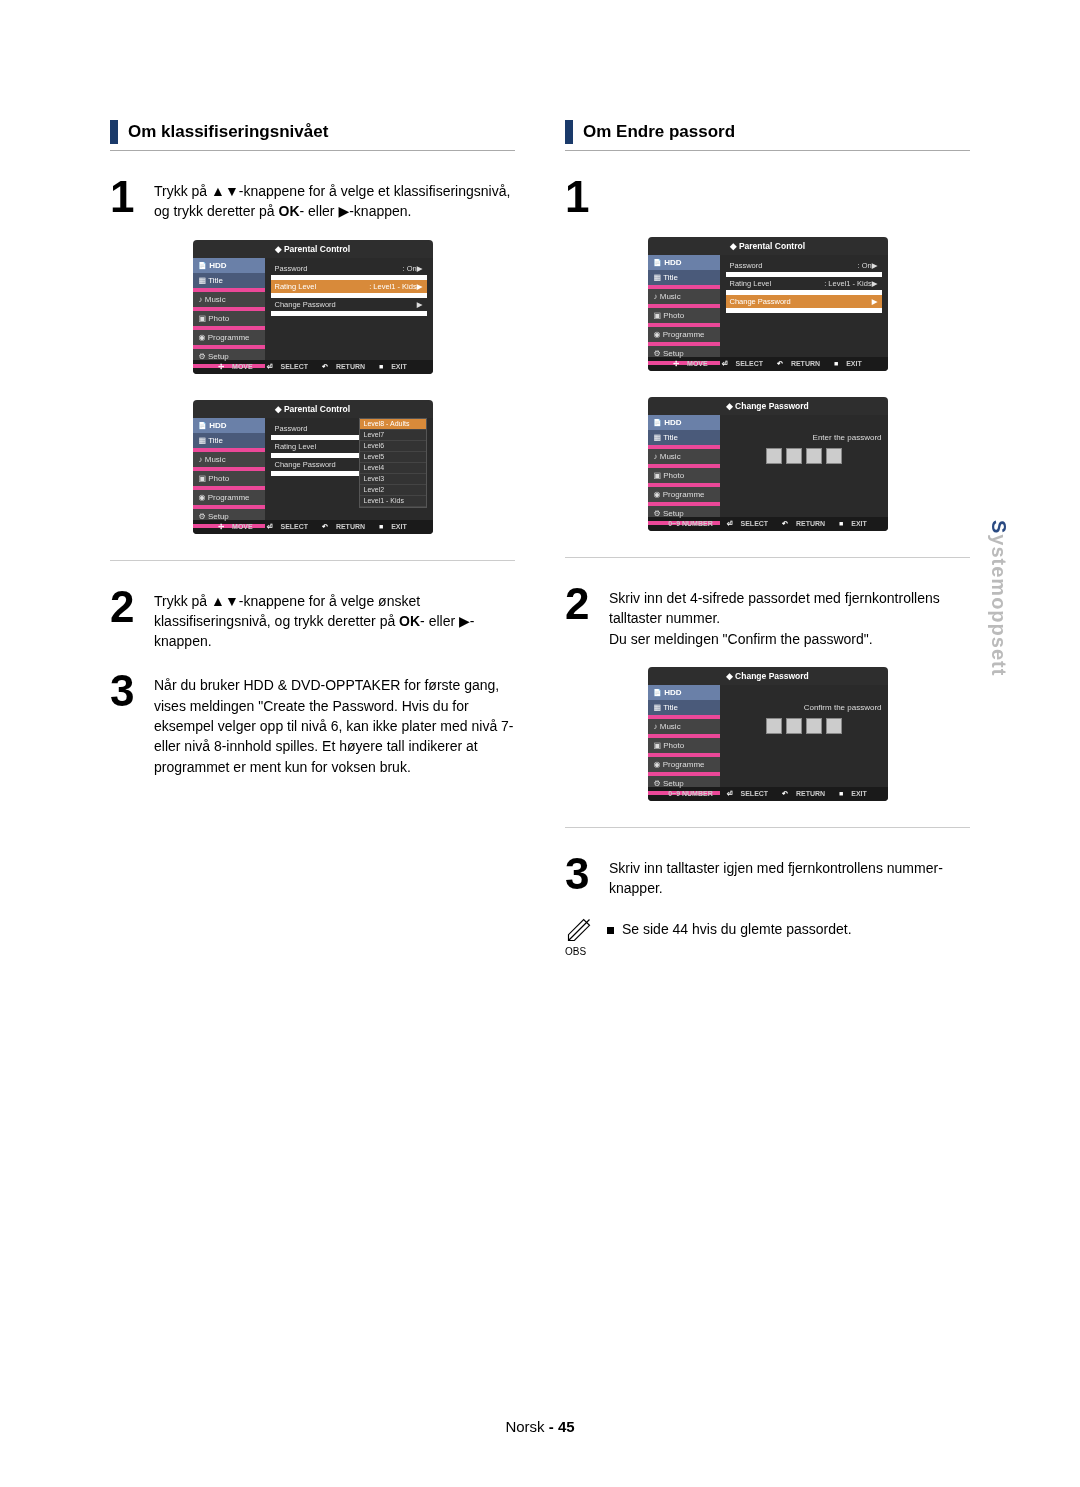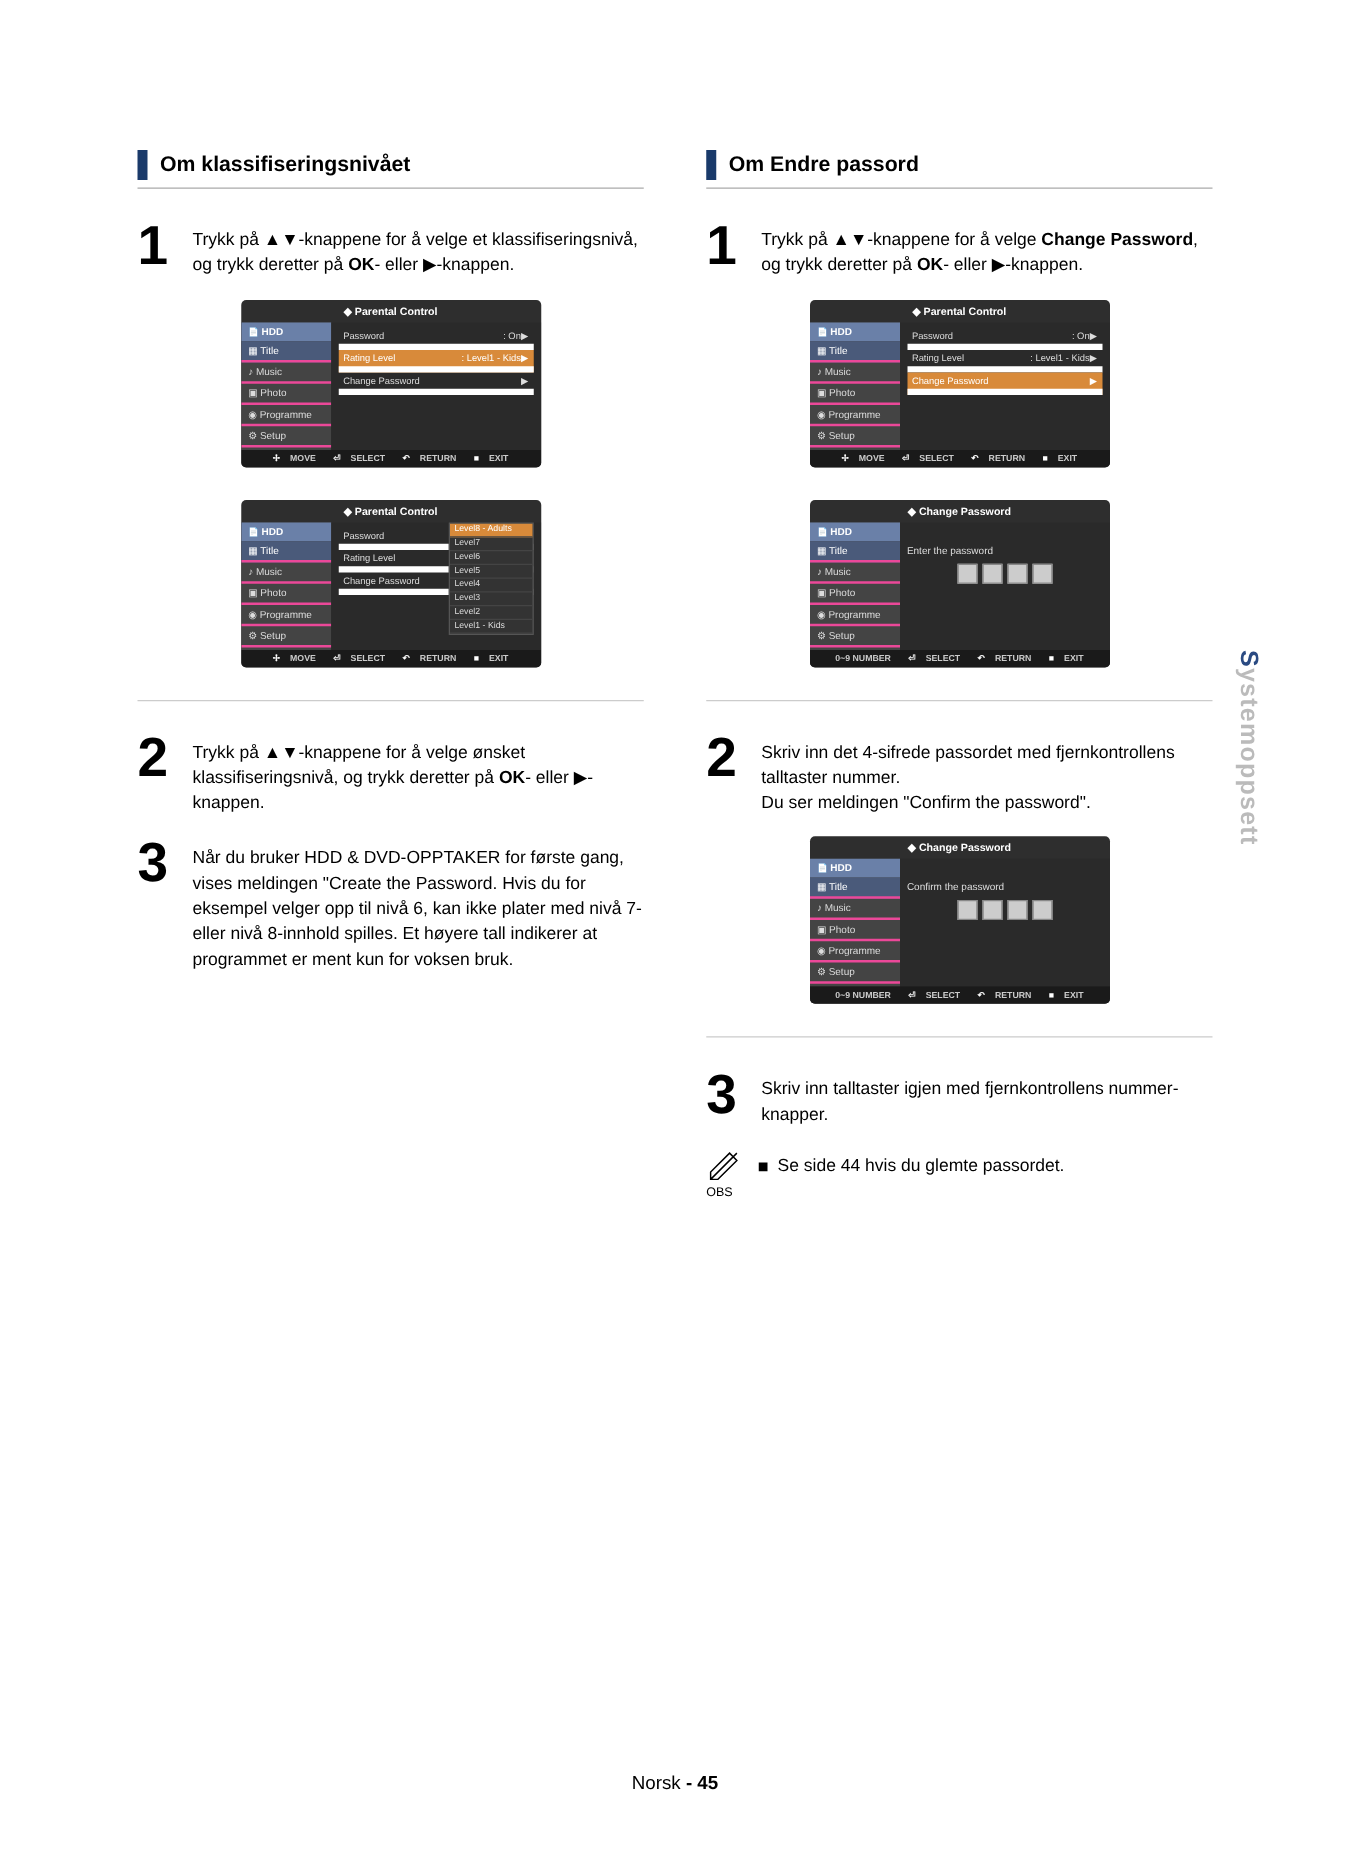--- a/index.html
+++ b/index.html
@@ -144,21 +144,21 @@
     color: #fff;
     font-size: 8px;
     padding: 3px 6px;
     font-weight: bold;
   }
   .osd-sidebar-top::before { content: "📄 "; font-size: 7px; }
   .osd-item {
     padding: 3px 6px;
     font-size: 8px;
     color: #ddd;
-    border-bottom: 2px solid #ec4899;
+    border-bottom: 4px solid #ec4899;
   }
   .osd-item.title { background: #4a5a7a; color: #fff; }
   .osd-item.music::before { content: "♪ "; }
   .osd-item.photo::before { content: "▣ "; }
   .osd-item.prog::before { content: "◉ "; }
   .osd-item.setup::before { content: "⚙ "; }
   .osd-item.title::before { content: "▦ "; }
   .osd-main {
     flex: 1;
     background: #2a2a2a;
@@ -199,21 +199,21 @@
   .dropdown div {
     font-size: 7px;
     padding: 1.5px 4px;
     color: #ddd;
     border-bottom: 1px solid #444;
   }
   .dropdown div.sel { background: #d88a3a; color: #fff; }
 
   
   .pw-area {
-    text-align: left;
+    text-align: right;
     padding-top: 14px;
   }
   .pw-label {
     font-size: 8px;
     color: #ddd;
     margin-bottom: 6px;
   }
   .pw-boxes {
     display: flex;
     justify-content: center;
@@ -340,23 +340,20 @@
 
     <div class="col">
       <div class="section-heading">
         <span class="bar"></span>
         <span>Om Endre passord</span>
       </div>
       <div class="underline"></div>
 
       <div class="step">
         <div class="step-num">1</div>
-        <div class="step-text">
-          <span>Trykk på </span>▲▼<span>-knappene for å velge </span><b>Change Password</b><span>, og trykk deretter på </span><b>OK</b><span>- eller </span>▶<span>-knappen.</span>
-        </div>
       </div>
 
       <div class="osd">
         <div class="osd-title">Parental Control</div>
         <div class="osd-body">
           <div class="osd-sidebar">
             <div class="osd-sidebar-top">HDD</div>
             <div class="osd-item title">Title</div>
             <div class="osd-item music">Music</div>
             <div class="osd-item photo">Photo</div>

